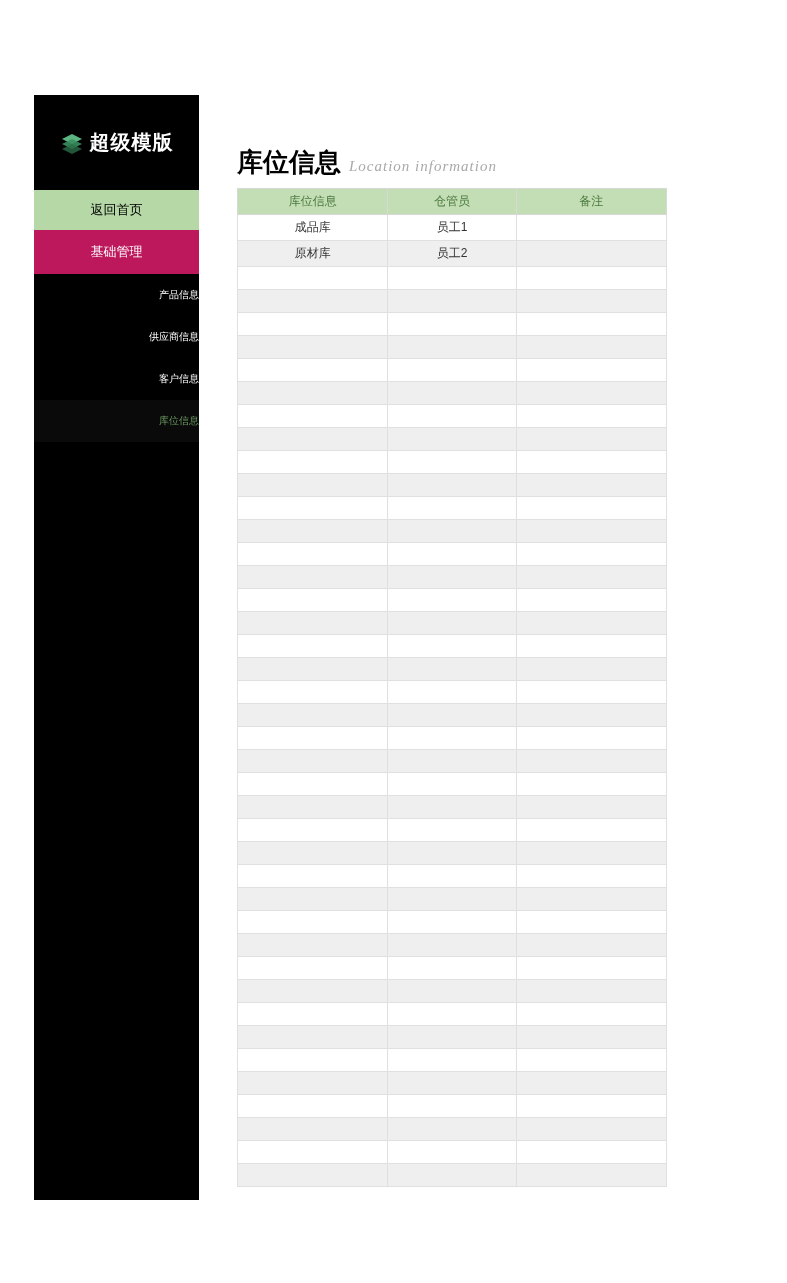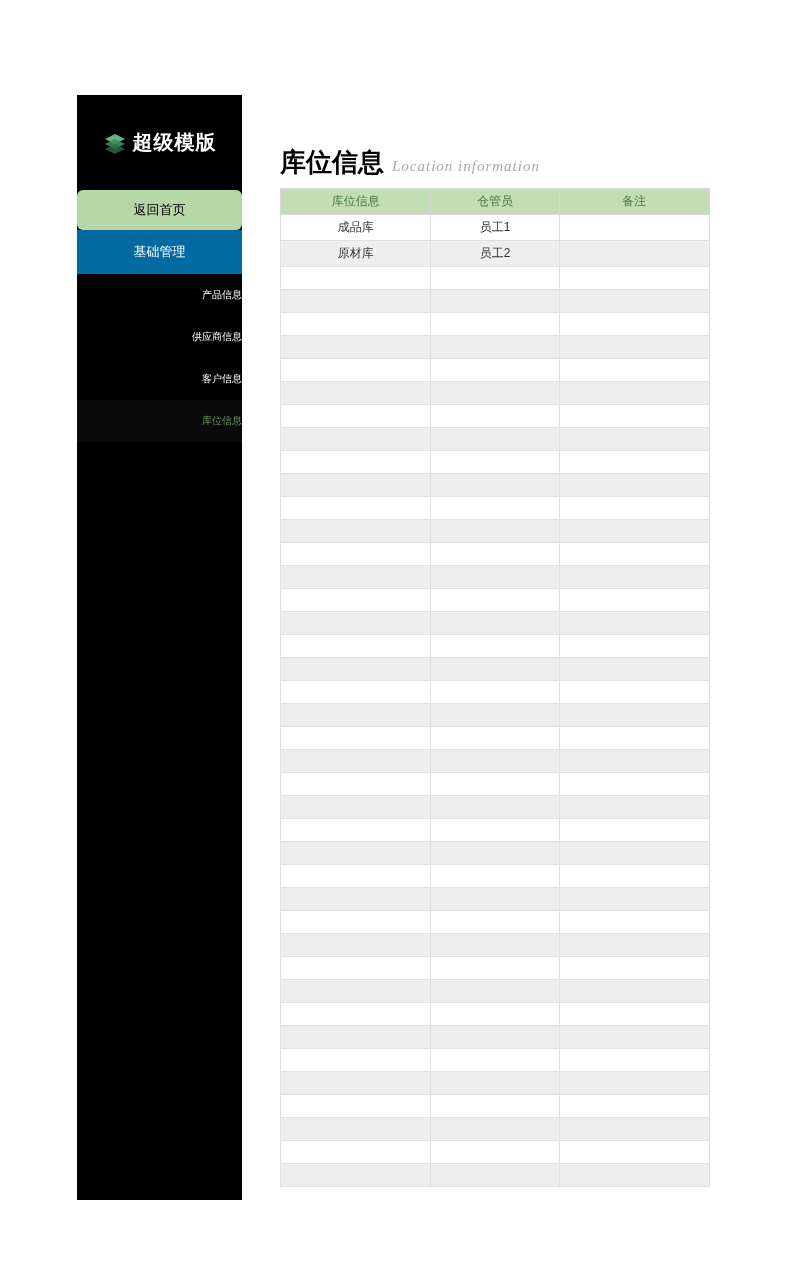--- a/index.html
+++ b/index.html
@@ -10,21 +10,21 @@
     body {
       font-family: "Microsoft YaHei", "SimSun", sans-serif;
       background: #ffffff;
       width: 787px;
       height: 1283px;
       position: relative;
     }
     .container {
       display: flex;
       padding-top: 95px;
-      padding-left: 77px;
+      padding-left: 34px;
     }
     .sidebar {
       width: 165px;
       background: #000000;
       min-height: 1105px;
     }
     .logo-area {
       height: 95px;
       display: flex;
       align-items: center;
@@ -41,24 +41,23 @@
       font-weight: bold;
       letter-spacing: 1px;
     }
     .nav-home {
       background: #b5d8a6;
       color: #000000;
       text-align: center;
       padding: 11px 0;
       font-size: 13px;
       cursor: pointer;
-      border-radius: 6px;
     }
     .nav-section {
-      background: #0369a1;
+      background: #be185d;
       color: #ffffff;
       text-align: center;
       padding: 13px 0;
       font-size: 13px;
     }
     .nav-item {
       color: #ffffff;
       text-align: right;
       padding: 14px 0;
       font-size: 10px;

